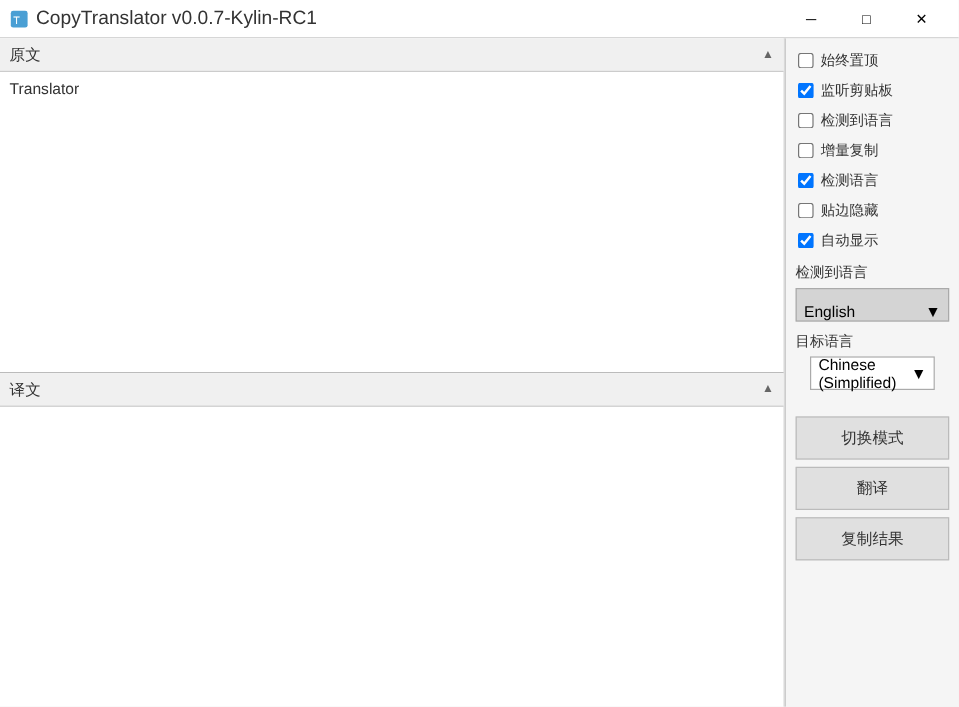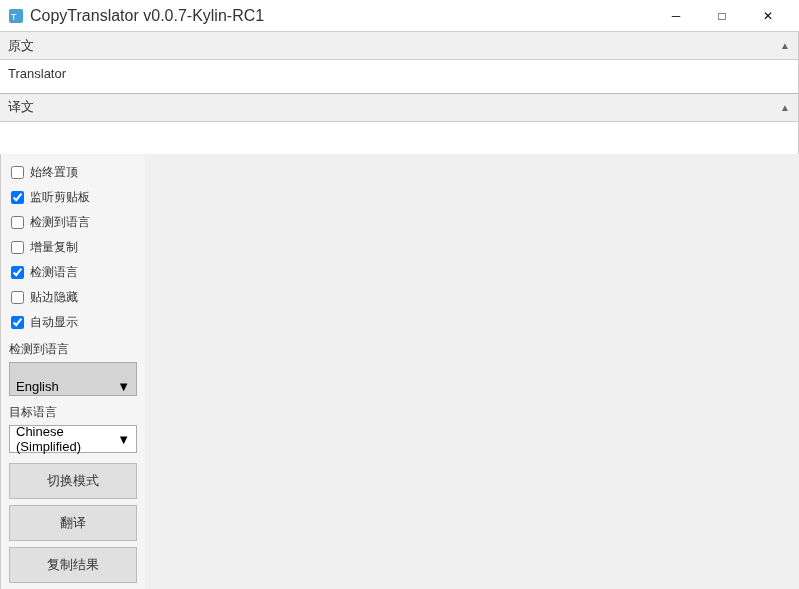--- a/index.html
+++ b/index.html
@@ -16,21 +16,21 @@
     .titlebar-icon svg { width: 16px; height: 16px; }
     .titlebar-title { font-size: 16px; color: #333; }
     .titlebar-controls { display: flex; align-items: center; gap: 0; }
     .titlebar-btn {
       width: 46px; height: 32px; border: none; background: transparent;
       font-size: 12px; cursor: pointer; display: flex; align-items: center; justify-content: center;
     }
 
     
     .main-layout {
-      display: flex; height: calc(589px - 32px); width: 100%; flex-direction: column;
+      display: flex; height: calc(589px - 32px); width: 100%;
     }
 
     
     .left-panel {
       flex: 1; display: flex; flex-direction: column; background: #fff;
       border-right: 1px solid #ccc;
     }
 
     
     .source-section { display: flex; flex-direction: column; flex: 1; border-bottom: 1px solid #bbb; }
@@ -59,35 +59,35 @@
     }
     .checkbox-item input[type=checkbox] { width: 13px; height: 13px; margin: 0; cursor: pointer; }
 
     .detected-lang-label {
       font-size: 12px; color: #333; padding: 6px 8px 2px 8px;
     }
 
     
     .lang-detected-dropdown {
       margin: 2px 8px; height: 28px; background: #d4d4d4; border: 1px solid #aaa;
-      display: flex; align-items: flex-start; justify-content: space-between;
-      padding: 16px 6px; font-size: 13px; cursor: pointer;
+      display: flex; align-items: flex-end; justify-content: space-between;
+      padding: 0 6px; font-size: 13px; cursor: pointer;
     }
 
     .target-lang-label {
       font-size: 12px; color: #333; padding: 6px 8px 2px 8px; font-family: Liberation Serif, serif;
     }
 
     .lang-target-dropdown {
-      margin: 2px 8px; height: 28px; background: #fff; border: 1px solid #aaa;
+      margin: 2px 20px; height: 28px; background: #fff; border: 1px solid #aaa;
       display: flex; align-items: center; justify-content: space-between;
       padding: 0 6px; font-size: 13px; cursor: pointer;
     }
 
-    .action-buttons { margin-top: 8px; display: flex; flex-direction: column; gap: 6px; padding: 0 8px; }
+    .action-buttons { margin-top: 20px; display: flex; flex-direction: column; gap: 6px; padding: 0 8px; }
     .action-btn {
       height: 36px; background: #e0e0e0; border: 1px solid #bbb;
       font-size: 13px; cursor: pointer; display: flex; align-items: center; justify-content: center;
       color: #333;
     }
 
     
     .section-content::-webkit-scrollbar { width: 6px; }
     .section-content::-webkit-scrollbar-thumb { background: #ccc; }
   </style>

